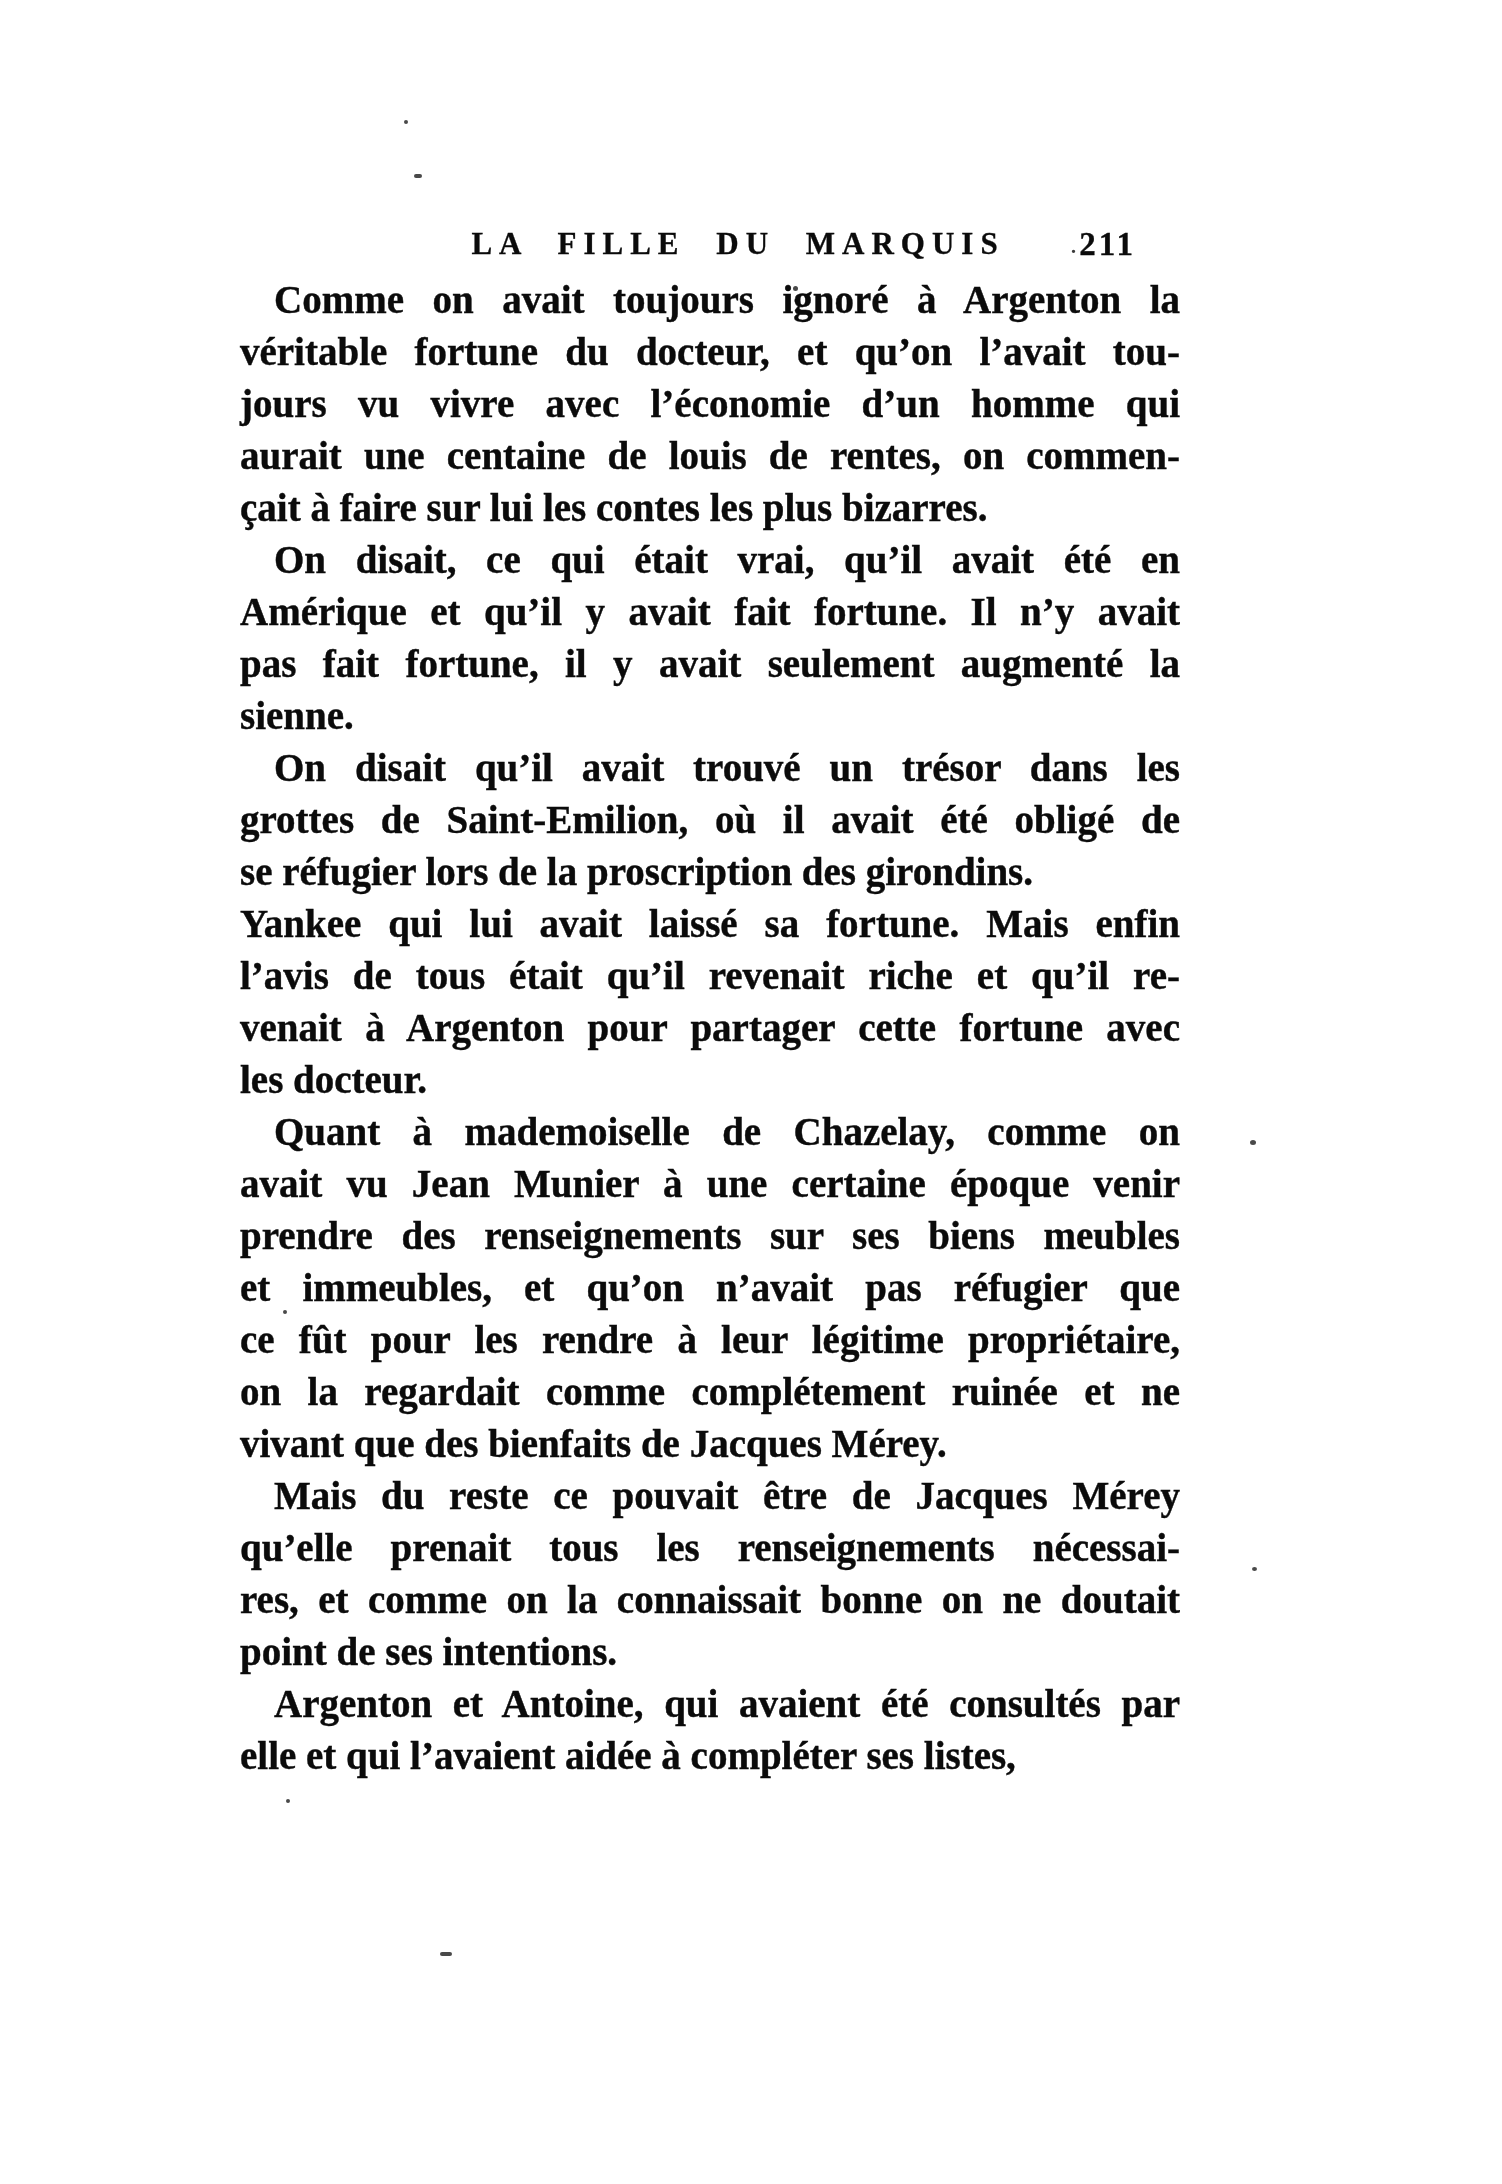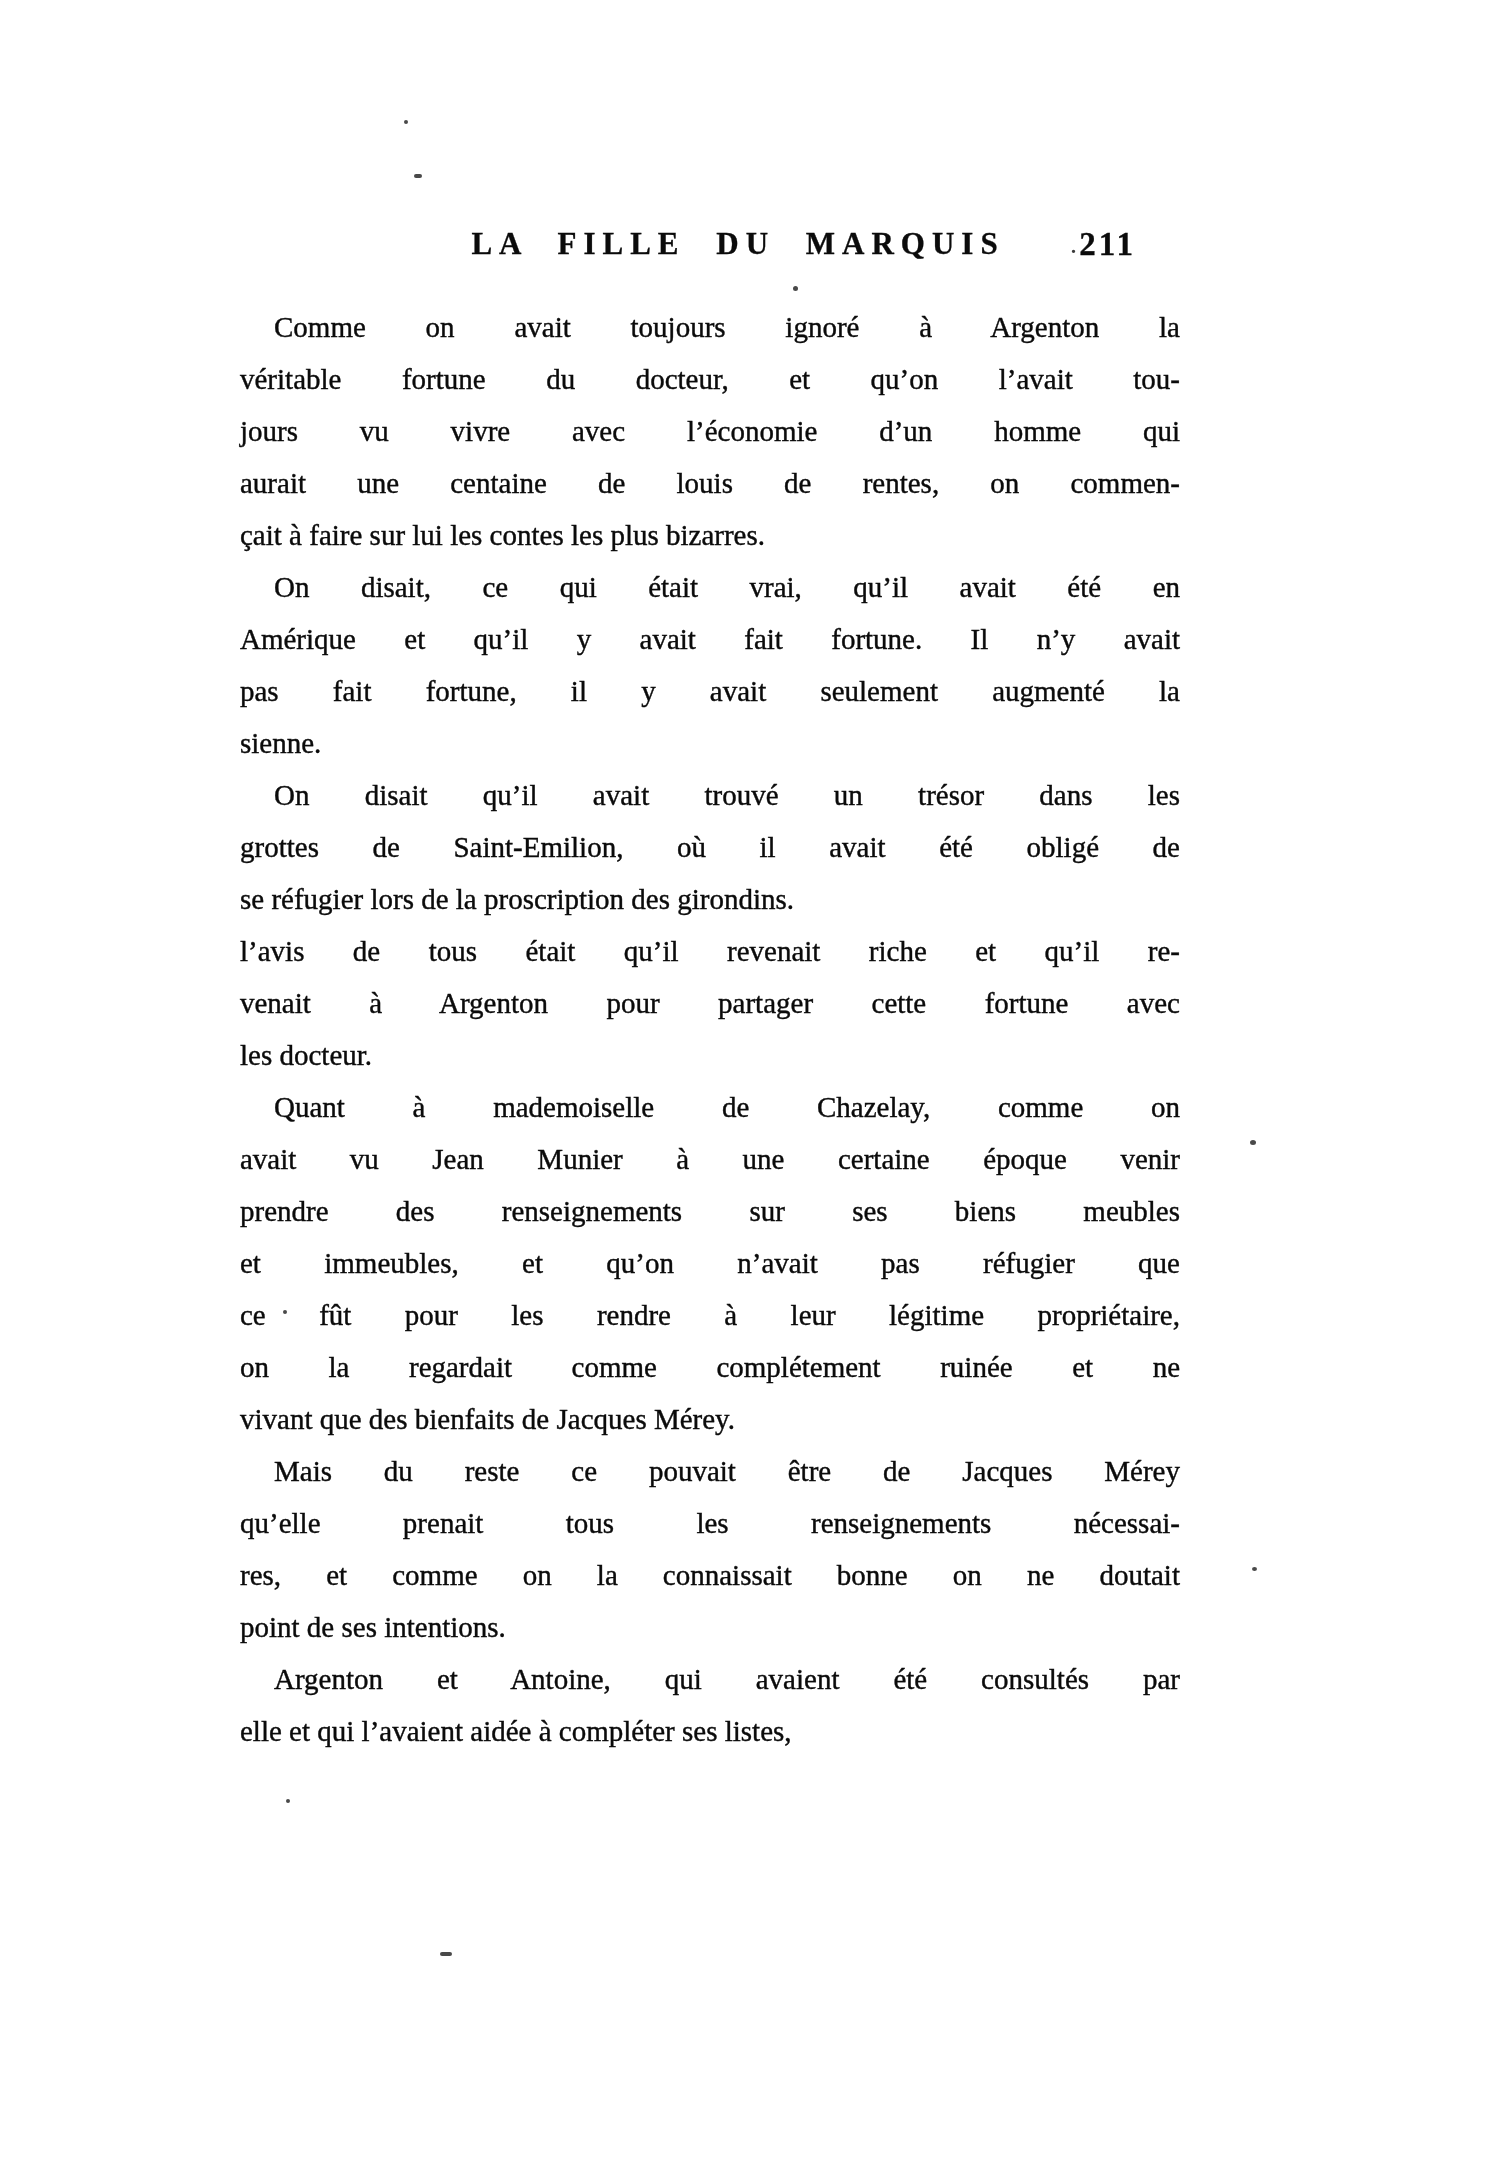--- a/index.html
+++ b/index.html
@@ -48,25 +48,26 @@
     right: 44px;
     top: 0;
     font-size: 33px;
     font-weight: bold;
     letter-spacing: 3px;
     -webkit-text-stroke: 0.3px #0b0b0b;
   }
   
   .body-text {
     position: absolute;
-    top: 301px;
+    top: 274px;
     left: 240px;
     width: 940px;
-    font-size: 29px;
+    font-size: 39px;
     line-height: 52px;
+    font-weight: bold;
     -webkit-text-stroke: 0.4px #0b0b0b;
   }
   .paragraph { margin: 0; padding: 0; }
   .line {
     text-align: justify;
     text-align-last: justify;
     white-space: normal;
   }
   .line.last { text-align-last: left; }
   .line.indent { text-indent: 34px; }
@@ -103,20 +104,21 @@
         <div class="line">Amérique et qu’il y avait fait fortune. Il n’y avait</div>
         <div class="line">pas fait fortune, il y avait seulement augmenté la</div>
         <div class="line last">sienne.</div>
       </div>
       <div class="paragraph">
         <div class="line indent">On disait qu’il avait trouvé un trésor dans les</div>
         <div class="line">grottes de Saint-Emilion, où il avait été obligé de</div>
         <div class="line last">se réfugier lors de la proscription des girondins.</div>
       </div>
       <div class="paragraph">
+        <div class="line">Yankee qui lui avait laissé sa fortune. Mais enfin</div>
         <div class="line">l’avis de tous était qu’il revenait riche et qu’il re-</div>
         <div class="line">venait à Argenton pour partager cette fortune avec</div>
         <div class="line last">les docteur.</div>
       </div>
       <div class="paragraph">
         <div class="line indent">Quant à mademoiselle de Chazelay, comme on</div>
         <div class="line">avait vu Jean Munier à une certaine époque venir</div>
         <div class="line">prendre des renseignements sur ses biens meubles</div>
         <div class="line">et immeubles, et qu’on n’avait pas réfugier que</div>
         <div class="line">ce fût pour les rendre à leur légitime propriétaire,</div>

